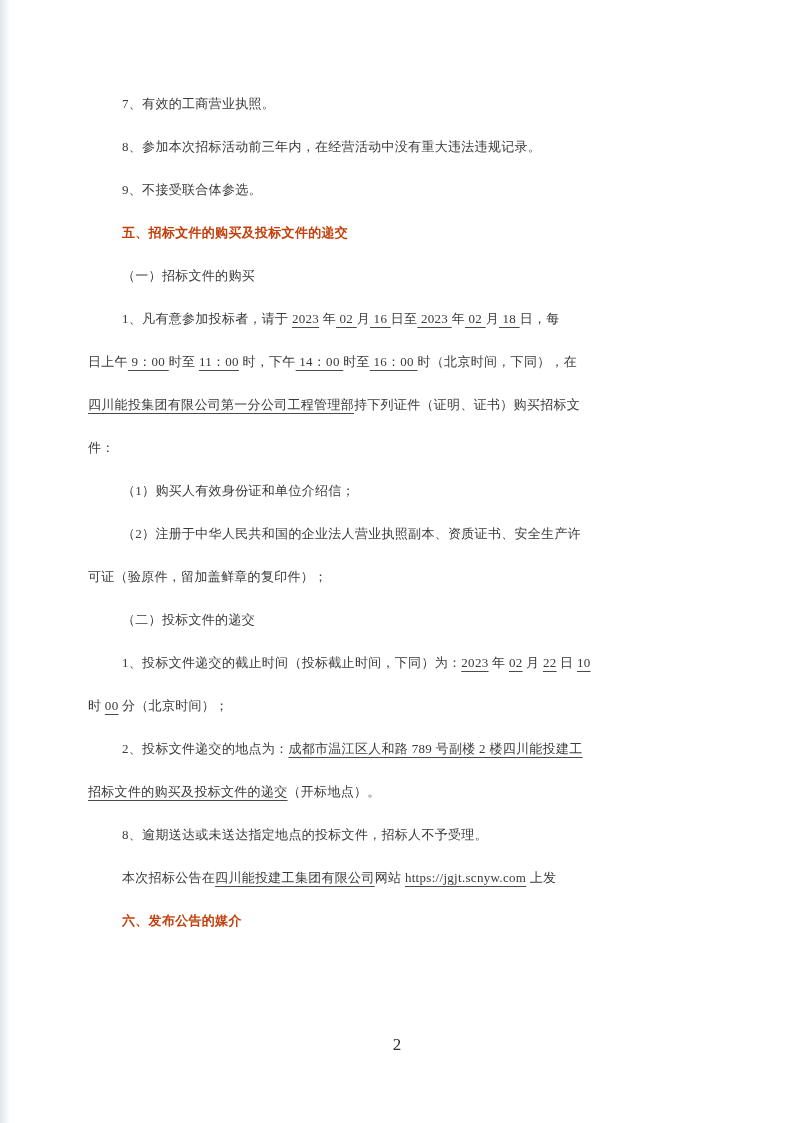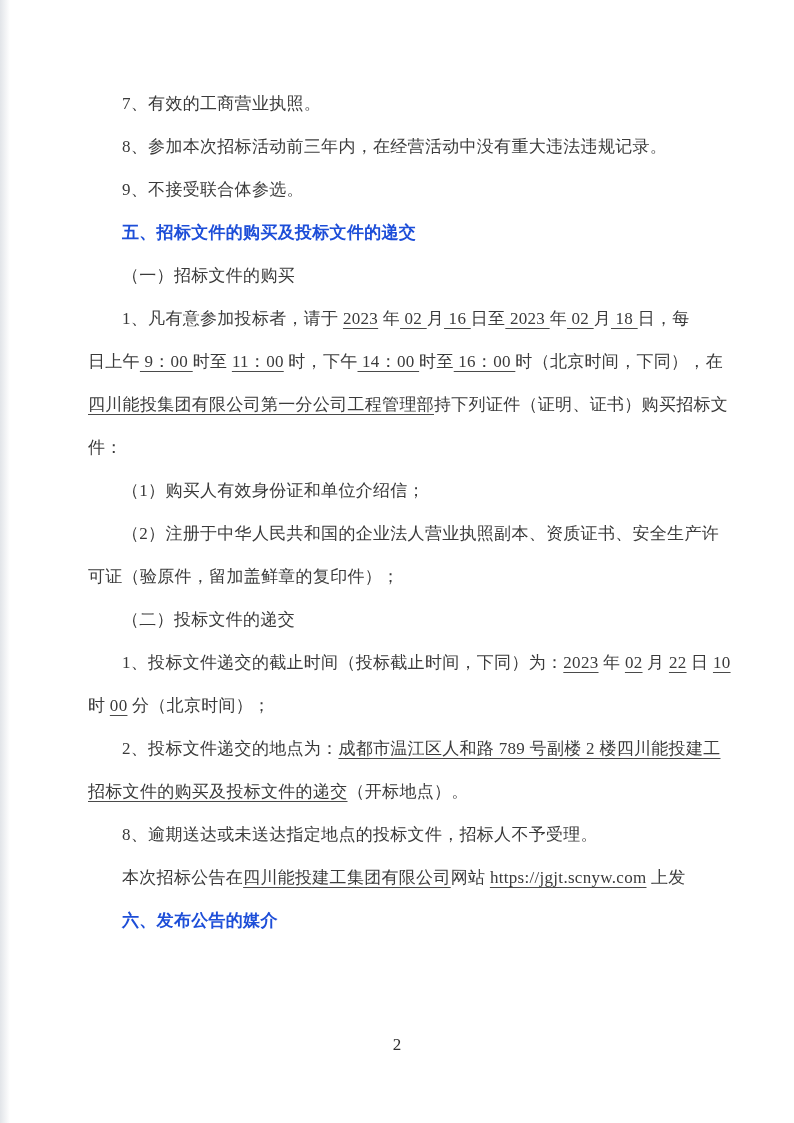--- a/index.html
+++ b/index.html
@@ -27,30 +27,30 @@
   }
   .content {
     position: absolute;
     left: 88px;
     top: 82px;
     width: 640px;
   }
   .line {
     height: 43px;
     line-height: 43px;
-    font-size: 17px;
+    font-size: 13px;
     letter-spacing: 0.3px;
     white-space: nowrap;
   }
   .line.indent {
     padding-left: 34px;
   }
   .line.bold {
     font-weight: bold;
-    color: #1d4ed8;
+    color: #c2410c;
   }
   .u {
     text-decoration: underline;
     text-underline-offset: 4px;
     text-decoration-thickness: 1px;
     text-decoration-color: #4a4a4a;
   }
   .page-number {
     position: absolute;
     left: 0;

